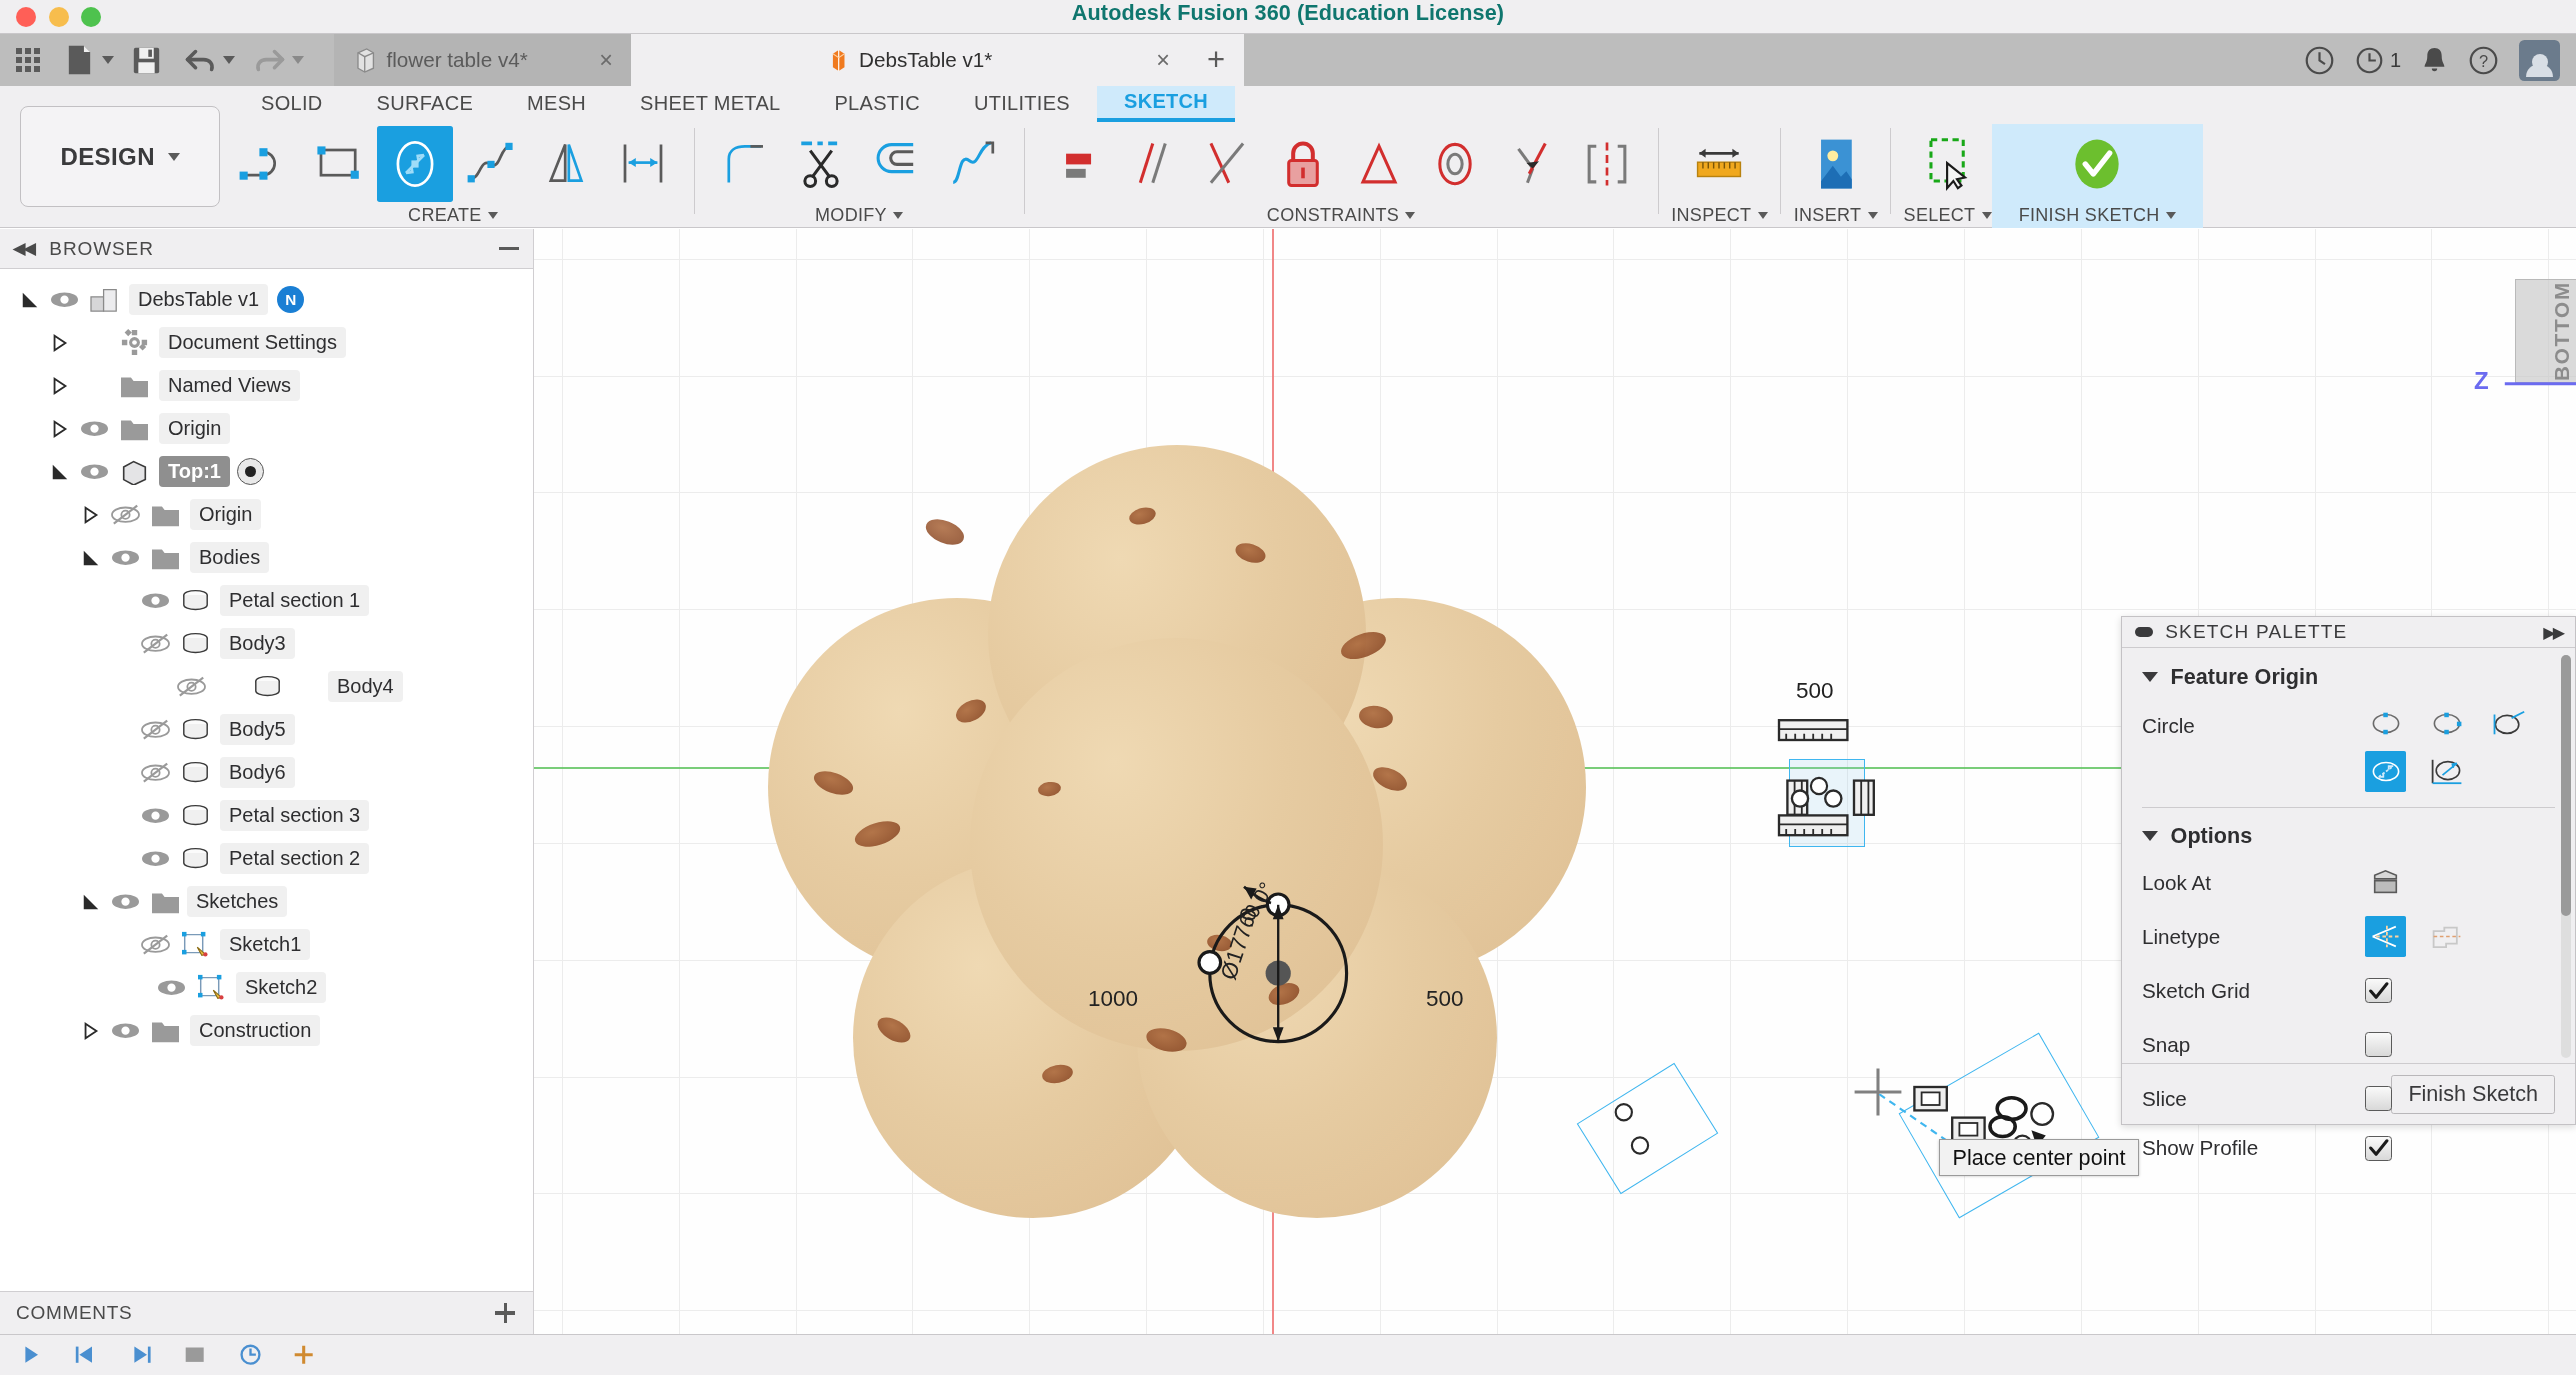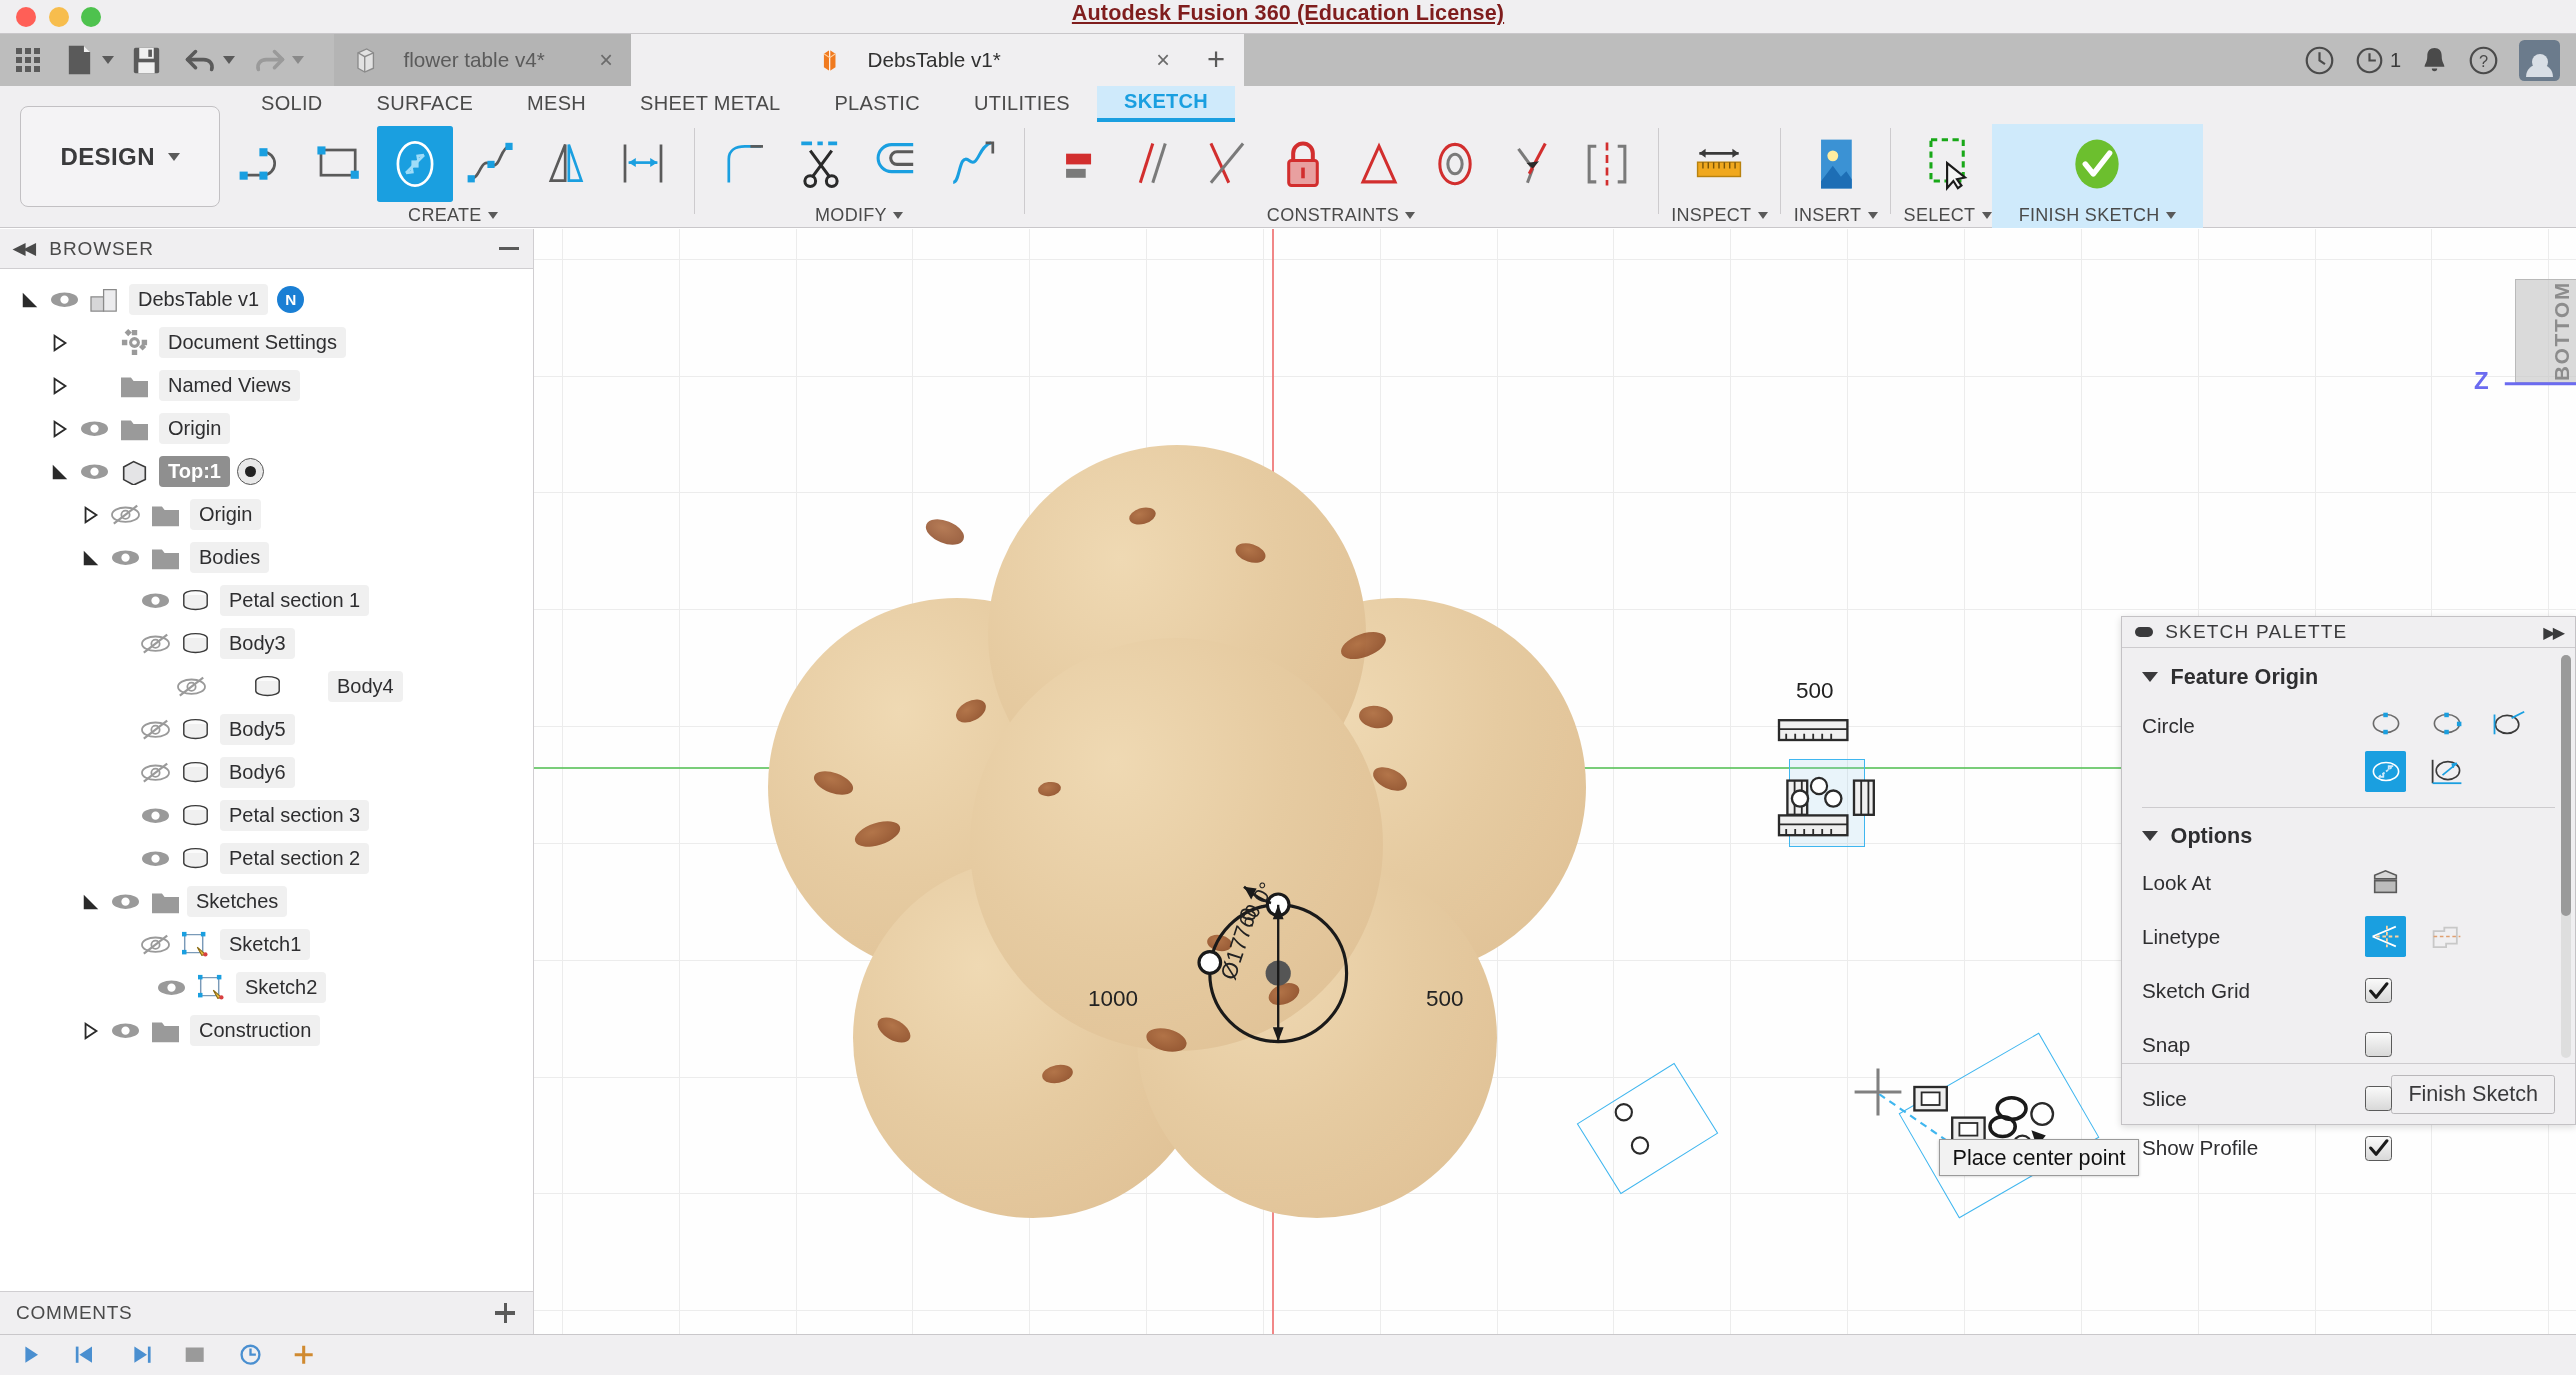--- a/index.html
+++ b/index.html
@@ -17,23 +17,22 @@
     background: #f0eff1; border-bottom: 0.9px solid #c9c7ca;
     display: flex; align-items: center;
   }
   .traffic { display: flex; gap: 12.6px; margin-left: 16px; }
   .tl { width: 20px; height: 20px; border-radius: 50%; }
   .tl.r { background: #ff5f57; }
   .tl.y { background: #f7bd4d; }
   .tl.g { background: #4ec24e; }
   .app-title {
     position: absolute; left: 0; right: 0; text-align: center;
-    font-size: 21.6px; font-weight: bold; color: #7f1d1d; top: 0px;
+    font-size: 21.6px; font-weight: bold; color: #0f766e; top: 0px;
     letter-spacing: 0.1px;
-    text-decoration: underline;
   }
 
   
   .qbar {
     position: absolute; left: 0; top: 34px; width: 2576px; height: 52px;
     background: #bdbdbd; display: flex; align-items: center;
   }
   .qicon { width: 41px; height: 41px; display: flex; align-items: center;
            justify-content: center; color: #5a5a5a; cursor: default; }
   .qicon svg { display: block; }
@@ -42,21 +41,21 @@
            margin-left: 1.8px; }
   .caret.light { border-top-color: #8a8a8a; }
   .grid9 { display: grid; grid-template-columns: repeat(3,6.3px);
            grid-template-rows: repeat(3,6.3px); gap: 2.7px; }
   .grid9 i { background: #5a5a5a; display: block; }
 
   
   .doctabs { position: absolute; left: 334px; top: 34px; height: 52px;
              display: flex; align-items: flex-end; }
   .dtab { height: 52px; display: flex; align-items: center; padding: 0 20px;
-          gap: 26px; font-size: 20.7px; color: #4a4a4a; cursor: default;
+          gap: 9px; font-size: 20.7px; color: #4a4a4a; cursor: default;
           min-width: 297px; justify-content: flex-start; position: relative; }
   .dtab.inactive { background: #b4b4b4; color: #5b5b5b; }
   .dtab.active { background: #f0eff1; color: #303030; }
   .dtab .tabclose { position: absolute; right: 18px; font-size: 23.4px;
                     color: #6b6b6b; font-weight: 300; cursor: pointer; }
   .dtab.active { width: 557px; justify-content: center; }
   .tabicon { width: 23.4px; height: 27px; flex: none; }
   .newtab { width: 56px; height: 52px; background: #f0eff1;
             display: flex; align-items: center; justify-content: center;
             font-size: 31px; color: #5a5a5a; font-weight: 300; cursor: pointer; }

